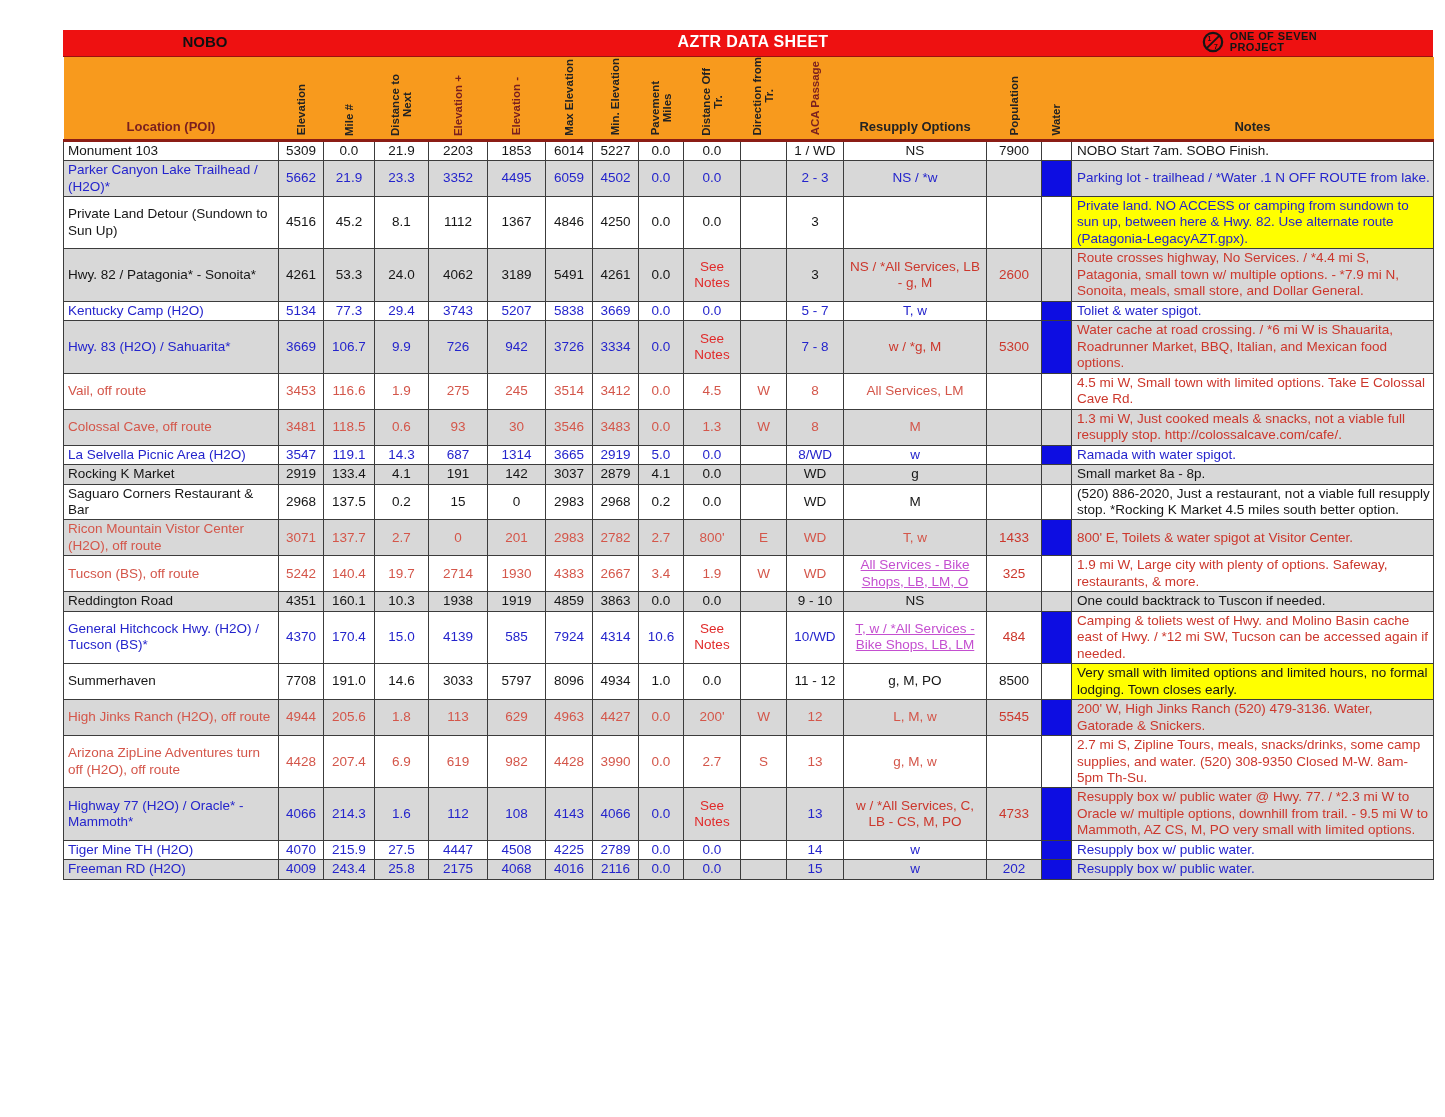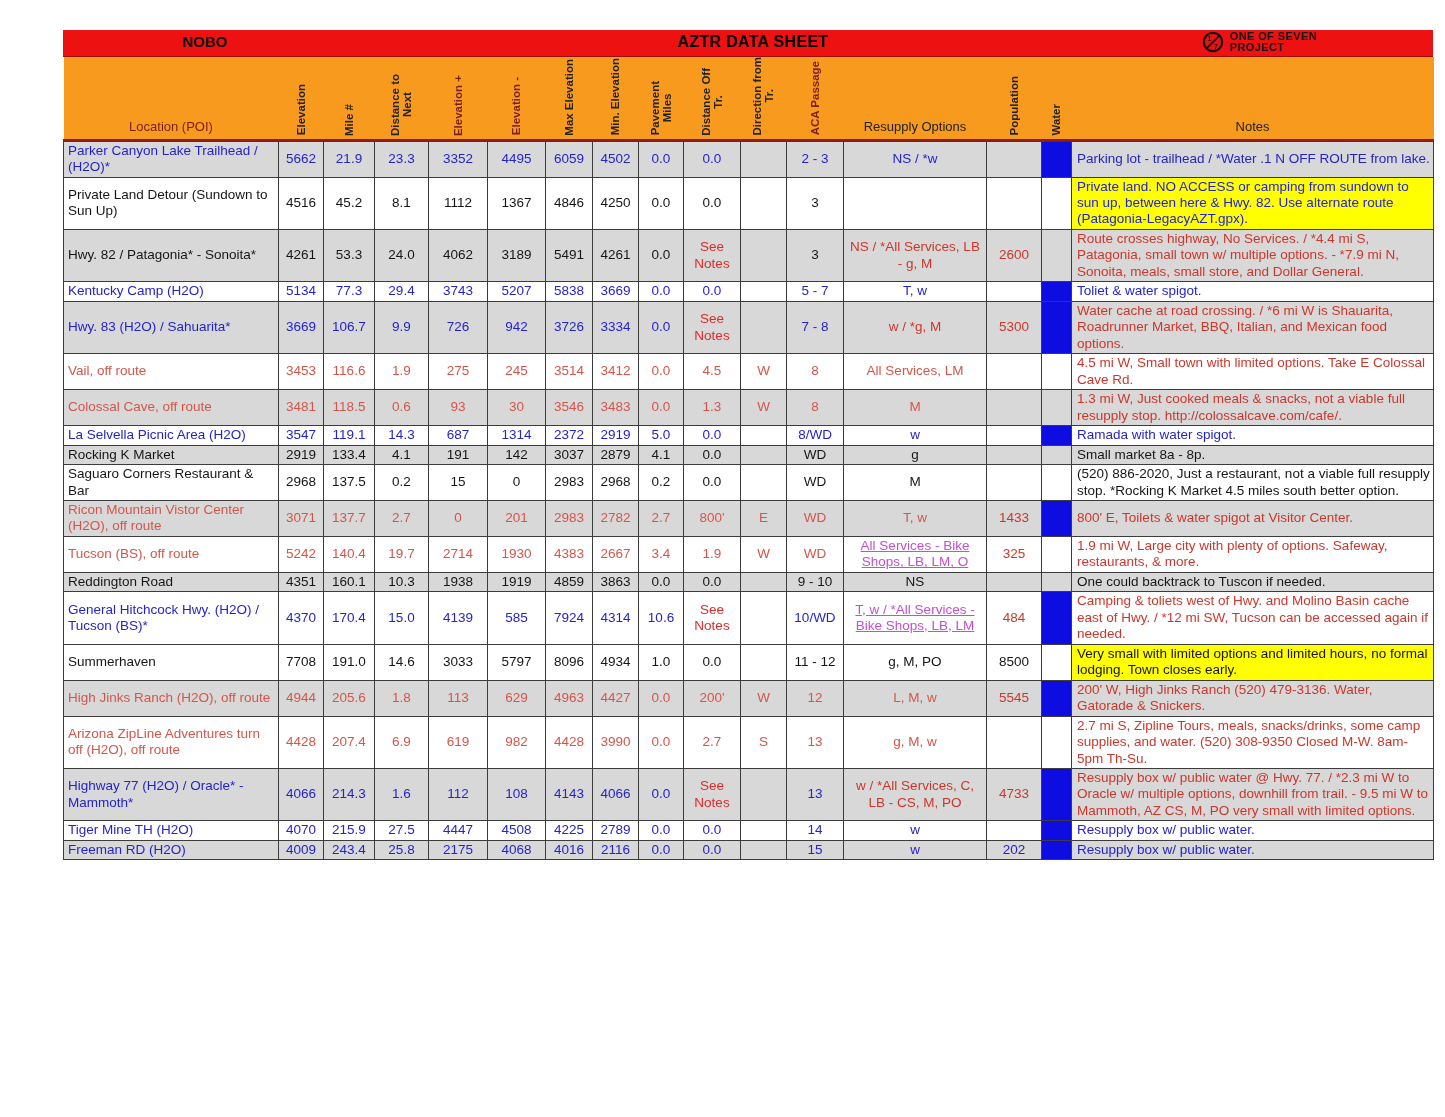--- a/index.html
+++ b/index.html
@@ -14,21 +14,21 @@
   .banner{
     position:relative;height:26px;background:#ee1111;
     border-bottom:1px solid #9b0f0f;
   }
   .banner .nobo{
     position:absolute;left:62px;top:3px;width:160px;text-align:center;
     font-size:15px;font-weight:bold;color:#111;
   }
   .banner .title{
     position:absolute;left:520px;top:3px;width:340px;text-align:center;
-    font-size:16px;font-weight:bold;color:#000000;letter-spacing:.3px;
+    font-size:16px;font-weight:bold;color:#ffffff;letter-spacing:.3px;
   }
   .banner .logo{
     position:absolute;right:116px;top:1px;display:flex;align-items:center;gap:6px;
   }
   .banner .logo svg{display:block;}
   .banner .logo-text{
     font-size:11px;font-weight:bold;line-height:11px;color:#151515;letter-spacing:.4px;
   }
 
   
@@ -39,21 +39,21 @@
   thead th{
     background:#f89a1d;vertical-align:bottom;padding:0 0 3px 0;border:none;
   }
   thead tr{border-bottom:3px solid #8b1d15;}
   .rot{
     writing-mode:vertical-rl;transform:rotate(180deg);
     white-space:pre-line;font-weight:bold;font-size:11.5px;line-height:1.08;
     margin:0 auto;color:#232323;max-height:100px;
   }
   .flat{
-    font-weight:normal;font-size:13px;text-align:center;color:#232323;padding-bottom:1px;
+    font-weight:bold;font-size:13px;text-align:center;color:#232323;padding-bottom:1px;
   }
   .maroon{color:#7a1f1f;}
 
   tbody td{
     border:1px solid #3c3c3c;padding:1px 3px;vertical-align:middle;
     text-align:center;word-wrap:break-word;
   }
   tbody{border:1.5px solid #222;}
   td.col-location{text-align:left;padding-left:4px;}
   td.col-notes{text-align:left;padding-left:5px;}
@@ -162,20 +162,38 @@
           </th>
           <th>
             <div class="rot">Water</div>
           </th>
           <th>
             <div class="flat">Notes</div>
           </th>
         </tr>
     </thead>
     <tbody id="table-body">
+        <tr class="bg-white c-black">
+          <td class="col-location">Monument 103</td>
+          <td class="col-elevation">5309</td>
+          <td class="col-mile">0.0</td>
+          <td class="col-dist_next">21.9</td>
+          <td class="col-elev_plus">2203</td>
+          <td class="col-elev_minus">1853</td>
+          <td class="col-max_elev">6014</td>
+          <td class="col-min_elev">5227</td>
+          <td class="col-pavement">0.0</td>
+          <td class="col-dist_off">0.0</td>
+          <td class="col-direction"></td>
+          <td class="col-passage">1 / WD</td>
+          <td class="col-resupply">NS</td>
+          <td class="col-population">7900</td>
+          <td class="col-water"></td>
+          <td class="col-notes note-black">NOBO Start 7am.  SOBO Finish.</td>
+        </tr>
         <tr class="bg-gray c-blue">
           <td class="col-location">Parker Canyon Lake Trailhead / (H2O)*</td>
           <td class="col-elevation">5662</td>
           <td class="col-mile">21.9</td>
           <td class="col-dist_next">23.3</td>
           <td class="col-elev_plus">3352</td>
           <td class="col-elev_minus">4495</td>
           <td class="col-max_elev">6059</td>
           <td class="col-min_elev">4502</td>
           <td class="col-pavement">0.0</td>
@@ -295,21 +313,21 @@
           <td class="col-water"></td>
           <td class="col-notes note-red">1.3 mi W, Just cooked meals &amp; snacks, not a viable full resupply stop. http://colossalcave.com/cafe/.</td>
         </tr>
         <tr class="bg-white c-blue">
           <td class="col-location">La Selvella Picnic Area (H2O)</td>
           <td class="col-elevation">3547</td>
           <td class="col-mile">119.1</td>
           <td class="col-dist_next">14.3</td>
           <td class="col-elev_plus">687</td>
           <td class="col-elev_minus">1314</td>
-          <td class="col-max_elev">2372</td>
+          <td class="col-max_elev">3665</td>
           <td class="col-min_elev">2919</td>
           <td class="col-pavement">5.0</td>
           <td class="col-dist_off">0.0</td>
           <td class="col-direction"></td>
           <td class="col-passage">8/WD</td>
           <td class="col-resupply">w</td>
           <td class="col-population"></td>
           <td class="col-water water-fill"></td>
           <td class="col-notes note-blue">Ramada with water spigot.</td>
         </tr>

